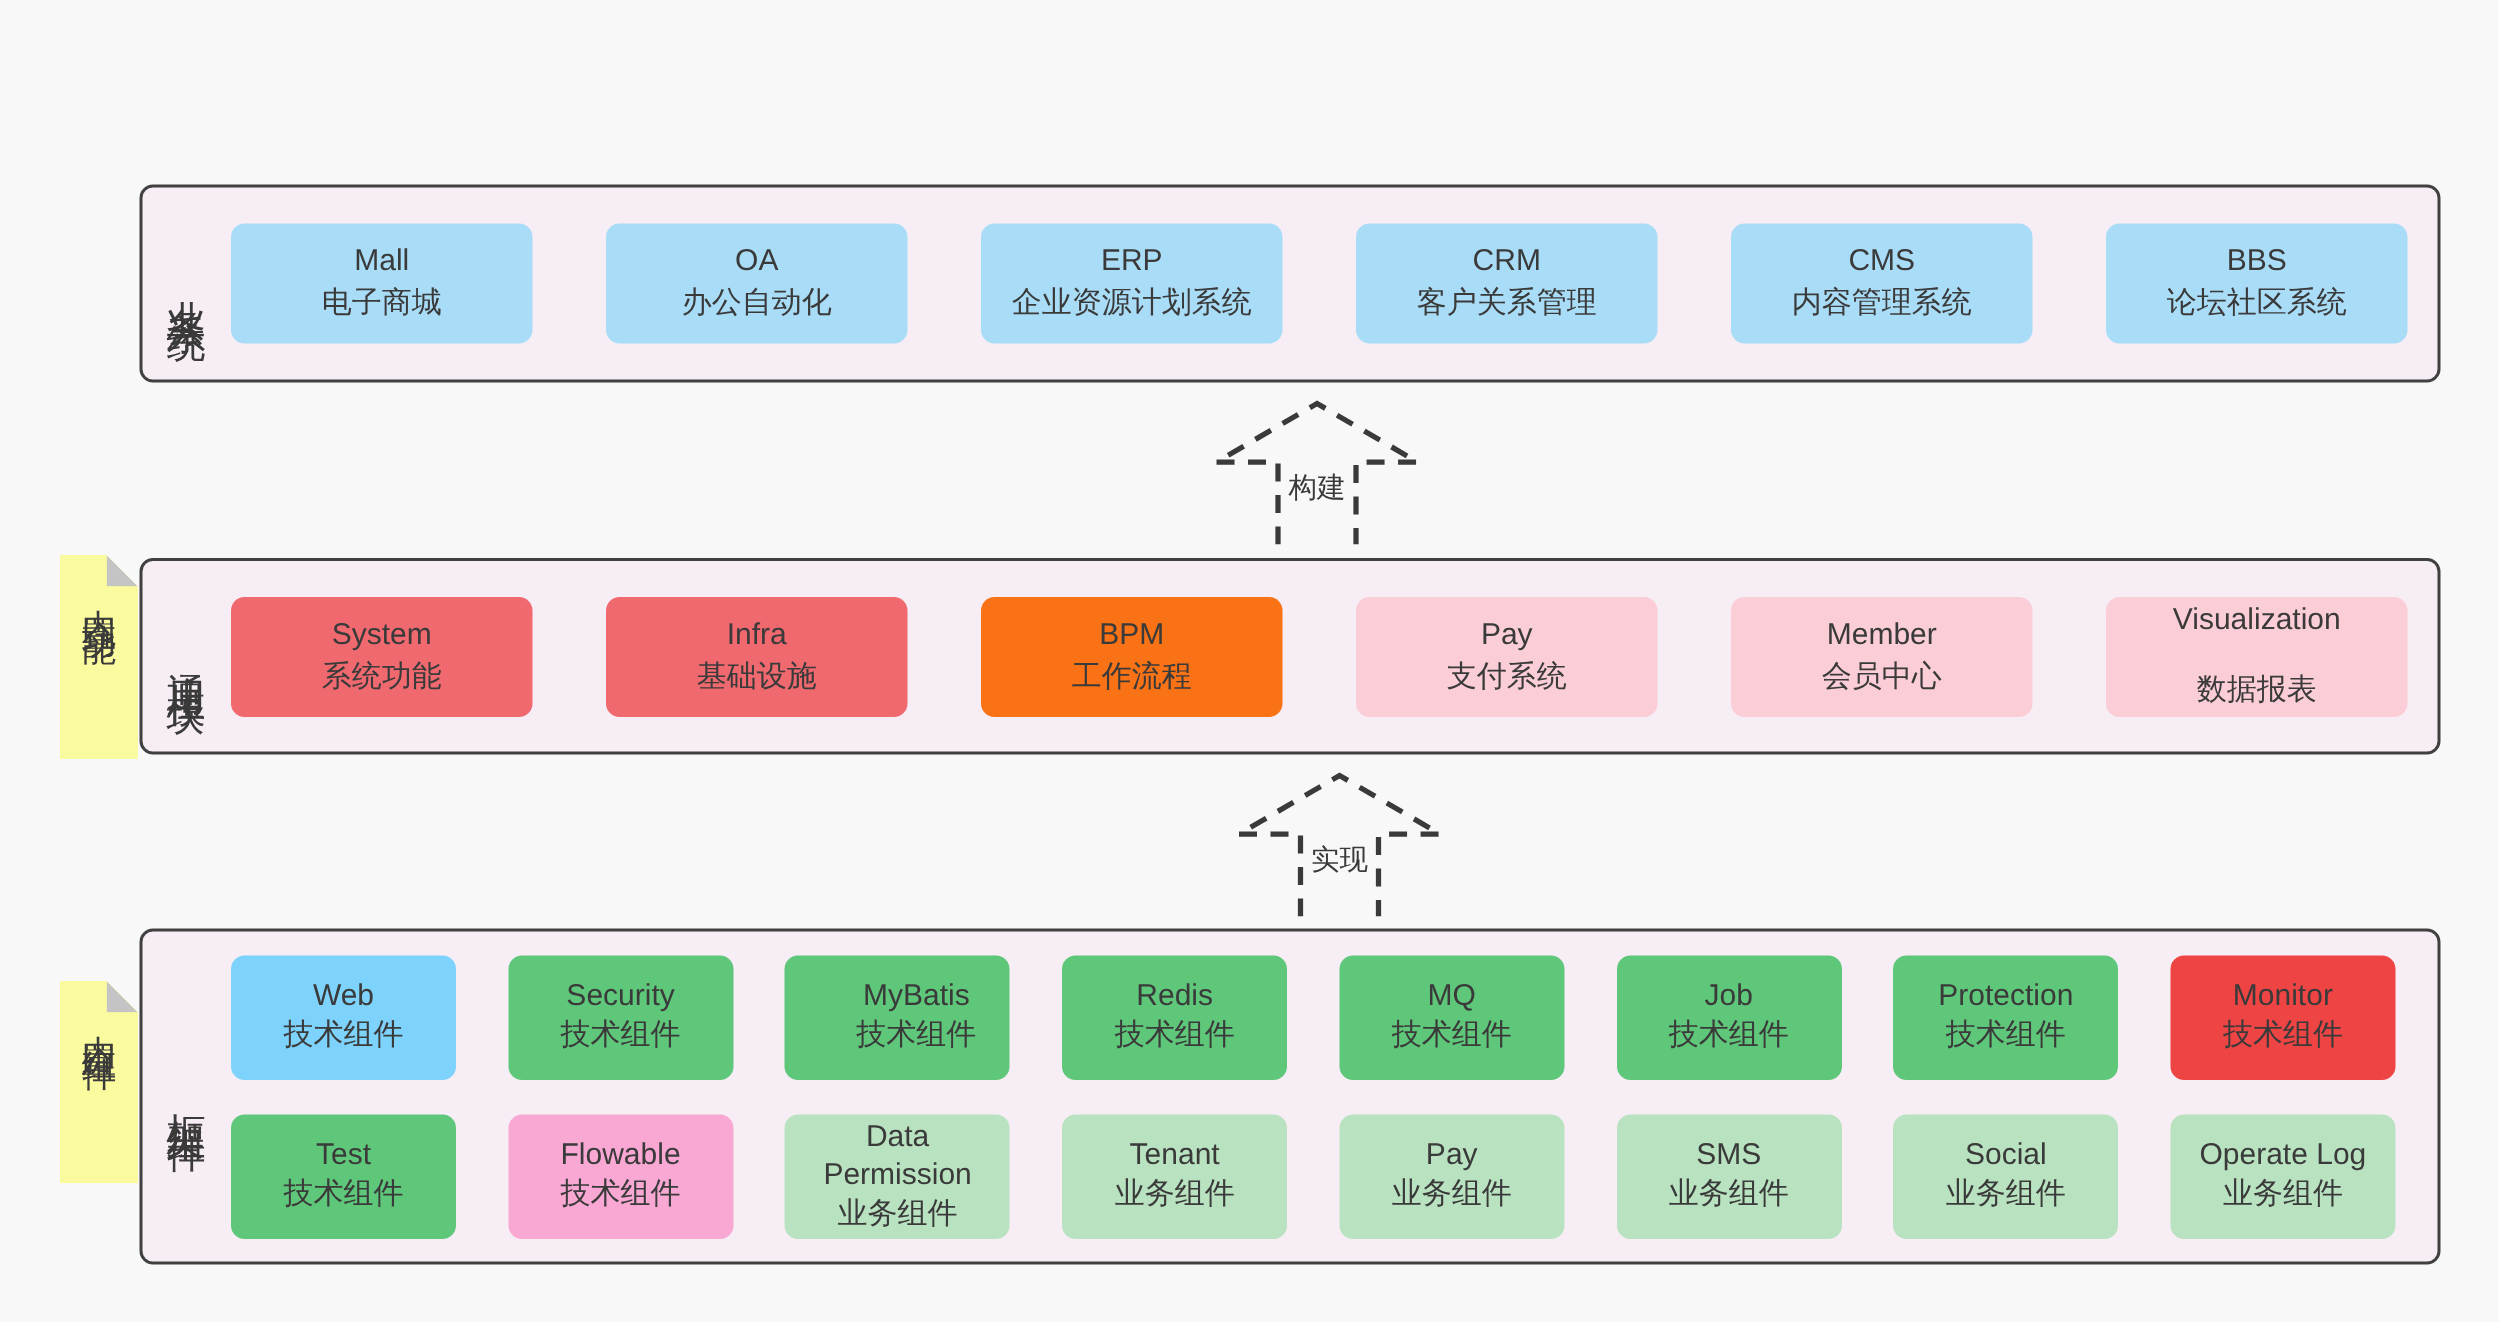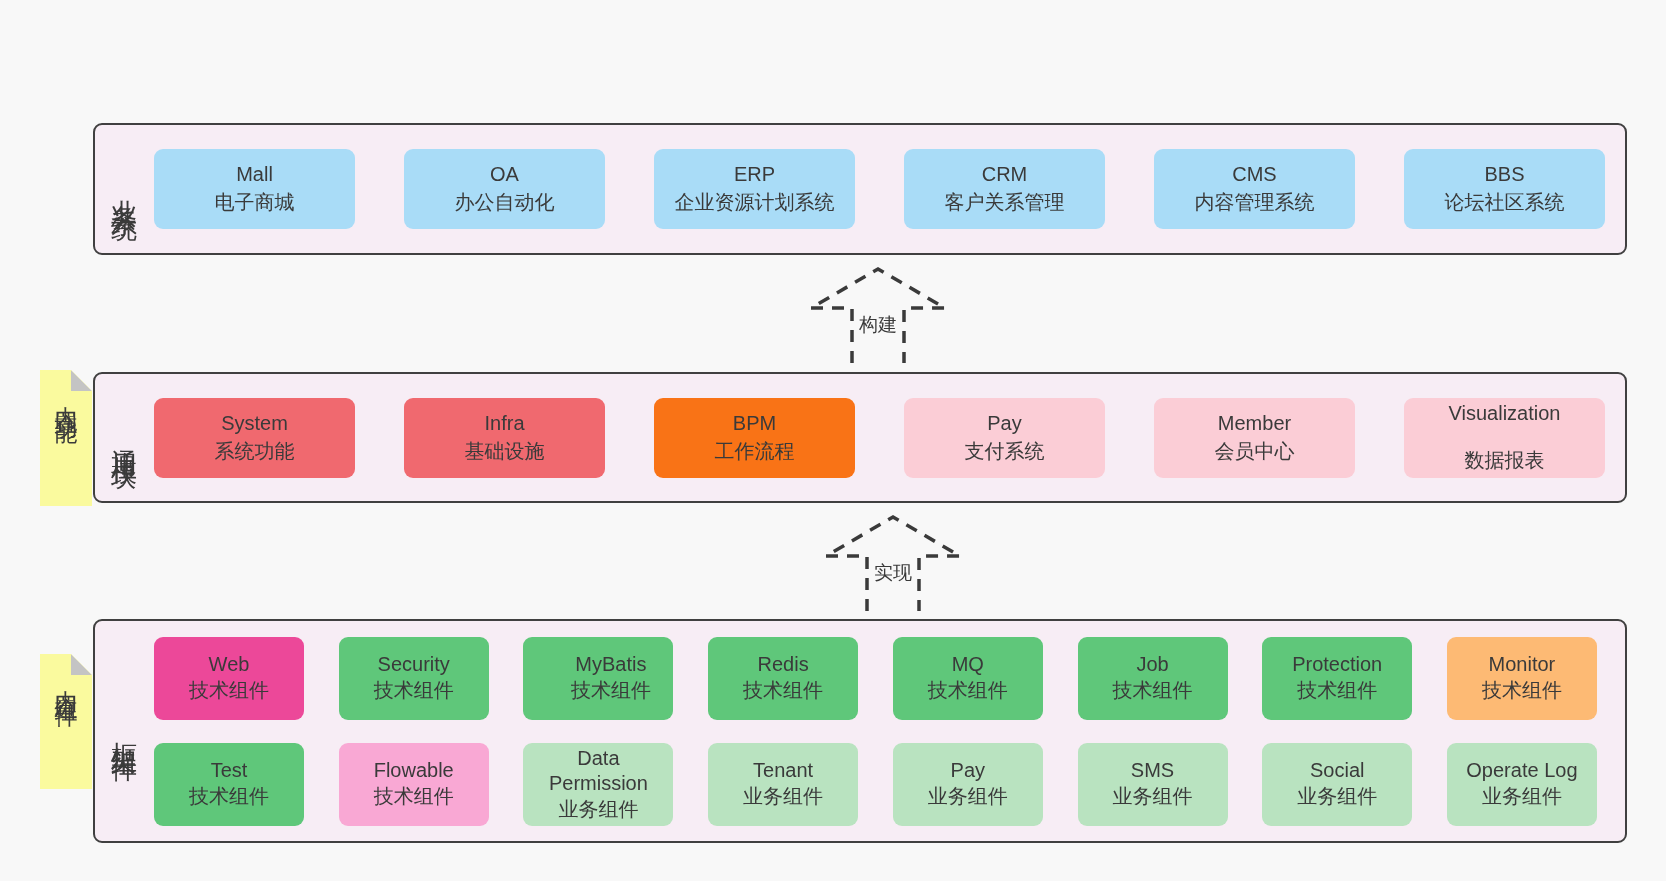--- a/index.html
+++ b/index.html
@@ -157,21 +157,21 @@
     </svg>
     <span class="arrow-label">实现</span>
   </div>
 
   <div class="layer" id="layer-2">
     <div class="layer-label">
       <span>框架组件</span>
     </div>
     <div class="rows">
         <div class="box-row">
-          <div class="box" style="background: #ec4899;">
+          <div class="box" style="background: #7dd3fc;">
             <span class="box-name">Web</span>
             <span class="box-sub">技术组件</span>
           </div>
           <div class="box" style="background: rgb(95, 199, 122);">
             <span class="box-name">Security</span>
             <span class="box-sub">技术组件</span>
           </div>
           <div class="box" style="background: rgb(95, 199, 122); padding-left: 30px;">
             <span class="box-name">MyBatis</span>
             <span class="box-sub">技术组件</span>
@@ -185,21 +185,21 @@
             <span class="box-sub">技术组件</span>
           </div>
           <div class="box" style="background: rgb(95, 199, 122);">
             <span class="box-name">Job</span>
             <span class="box-sub">技术组件</span>
           </div>
           <div class="box" style="background: rgb(95, 199, 122);">
             <span class="box-name">Protection</span>
             <span class="box-sub">技术组件</span>
           </div>
-          <div class="box" style="background: #fdba74;">
+          <div class="box" style="background: #ef4444;">
             <span class="box-name">Monitor</span>
             <span class="box-sub">技术组件</span>
           </div>
         </div>
         <div class="box-row">
           <div class="box" style="background: rgb(95, 199, 122);">
             <span class="box-name">Test</span>
             <span class="box-sub">技术组件</span>
           </div>
           <div class="box" style="background: #f9a8d4; justify-content: center;">

